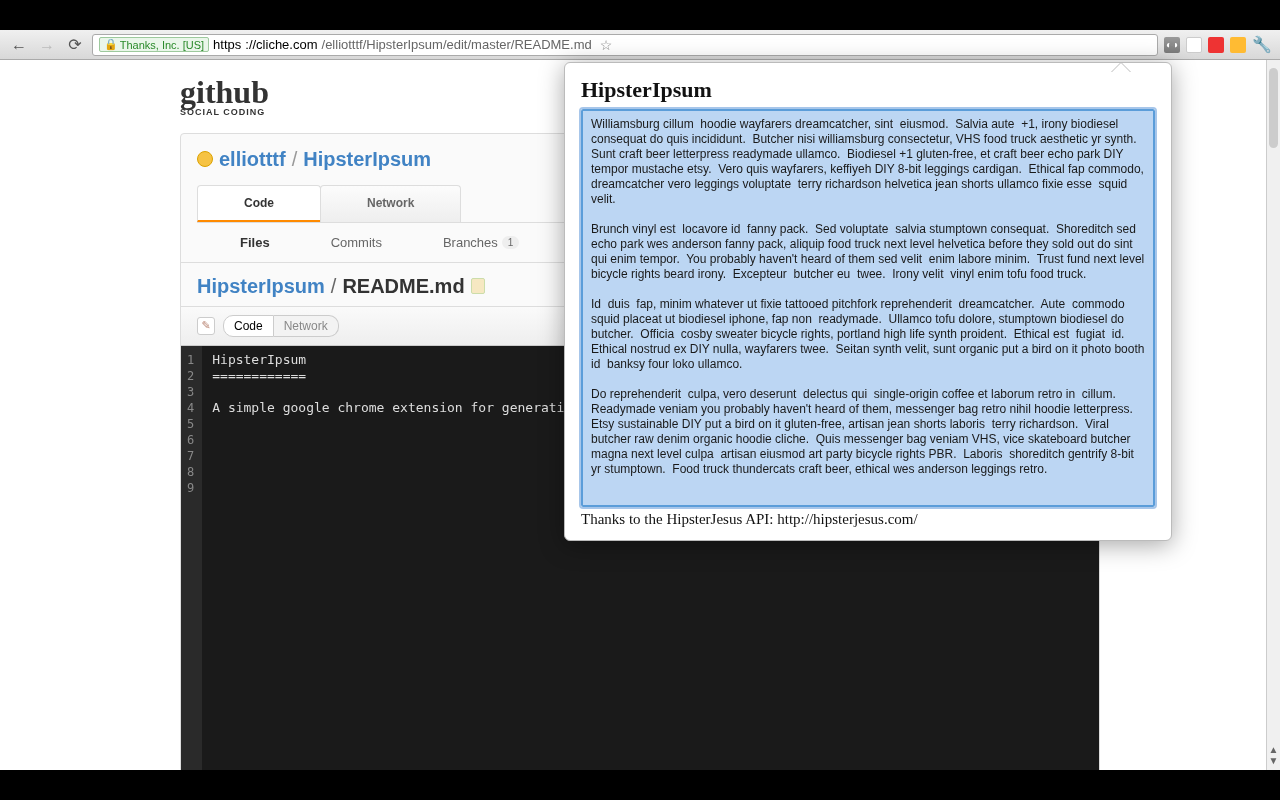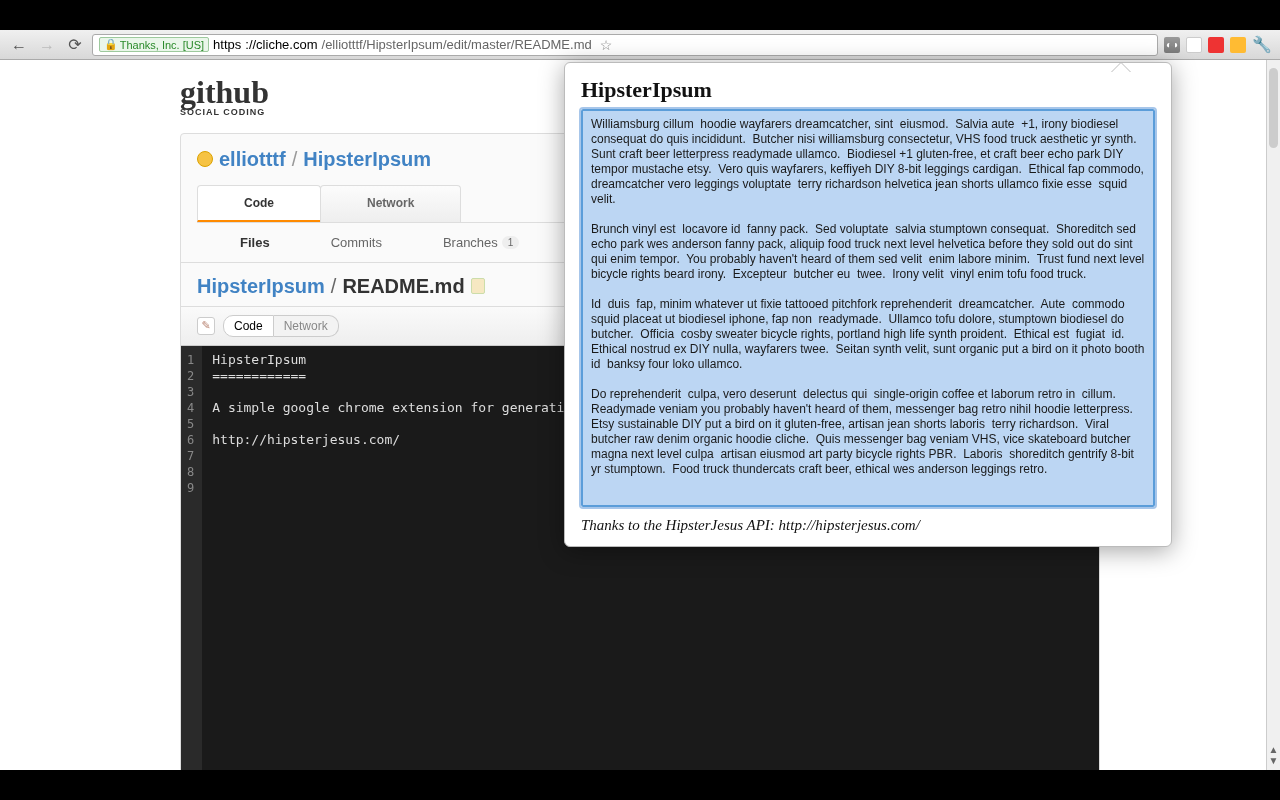--- a/index.html
+++ b/index.html
@@ -235,22 +235,21 @@
     font-family: "Lucida Grande", Helvetica, Arial, sans-serif;
     font-size: 12px;
     line-height: 15px;
     color: #1a1a1a;
     resize: none;
     overflow: auto;
   }
   .popup-credit {
     font-family: Georgia, 'Times New Roman', serif;
     font-size: 15px; color:#111;
-    margin-top: 6px;
-    font-style: italic;
+    margin-top: 0;
   }
 
   
 
   
   .vscroll {
     position:absolute; top:60px; right:0; bottom:30px; width:14px;
     background:#f0f0f0; border-left:1px solid #ccc;
   }
   .vscroll .thumb {
@@ -341,21 +340,21 @@
               <div>1</div>
               <div>2</div>
               <div>3</div>
               <div>4</div>
               <div>5</div>
               <div>6</div>
               <div>7</div>
               <div>8</div>
               <div>9</div>
             </div>
-          <div class="code-lines" id="codelines"><div>HipsterIpsum</div><div>============</div><div>&nbsp;</div><div>A simple google chrome extension for generating</div><div>&nbsp;</div><div>http://hipsterjesus.com/</div><div>&nbsp;</div><div>&nbsp;</div></div>
+          <div class="code-lines" id="codelines"><div>HipsterIpsum</div><div>============</div><div>&nbsp;</div><div>A simple google chrome extension for generating</div><div>&nbsp;</div><div>&nbsp;</div><div>&nbsp;</div></div>
         </div>
       </div>
     </div>
   </div>
 </div>
 
 <div class="popup">
   <div class="popup-title">HipsterIpsum</div>
   <textarea class="popup-text" id="ipsum" style="">Williamsburg cillum  hoodie wayfarers dreamcatcher, sint  eiusmod.  Salvia aute  +1, irony biodiesel consequat do quis incididunt.  Butcher nisi williamsburg consectetur, VHS food truck aesthetic yr synth.  Sunt craft beer letterpress readymade ullamco.  Biodiesel +1 gluten-free, et craft beer echo park DIY tempor mustache etsy.  Vero quis wayfarers, keffiyeh DIY 8-bit leggings cardigan.  Ethical fap commodo, dreamcatcher vero leggings voluptate  terry richardson helvetica jean shorts ullamco fixie esse  squid velit.
 

